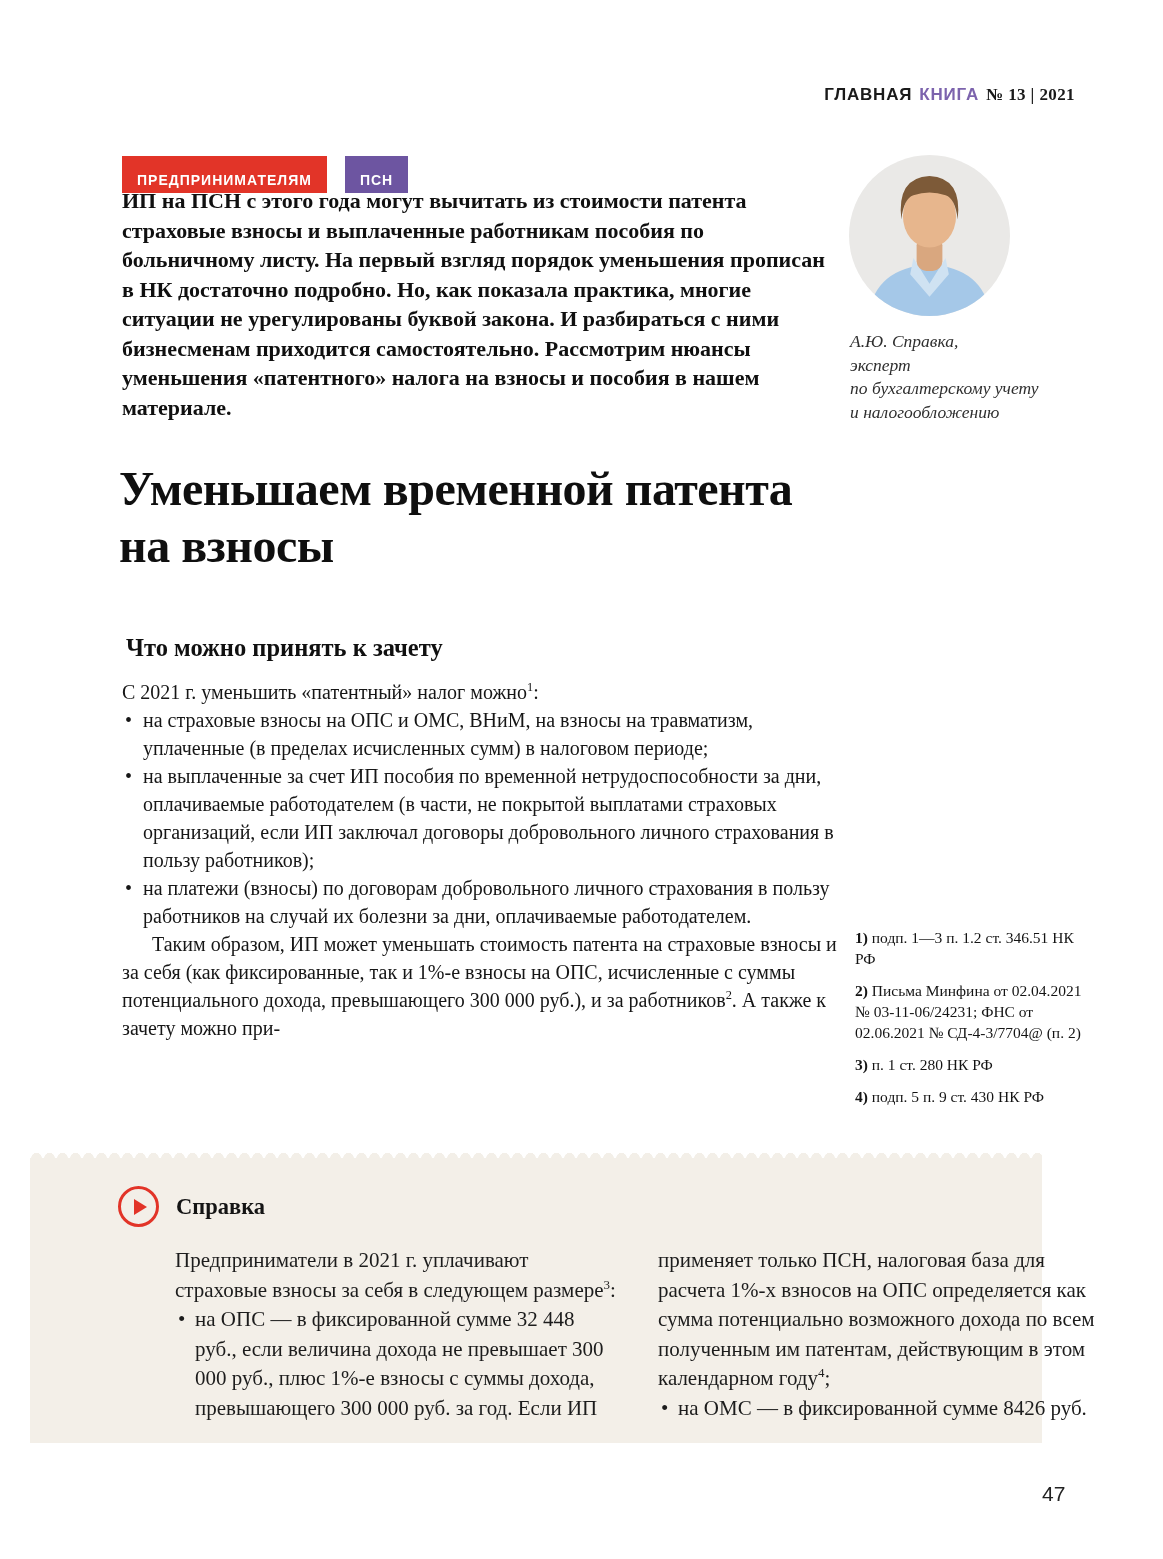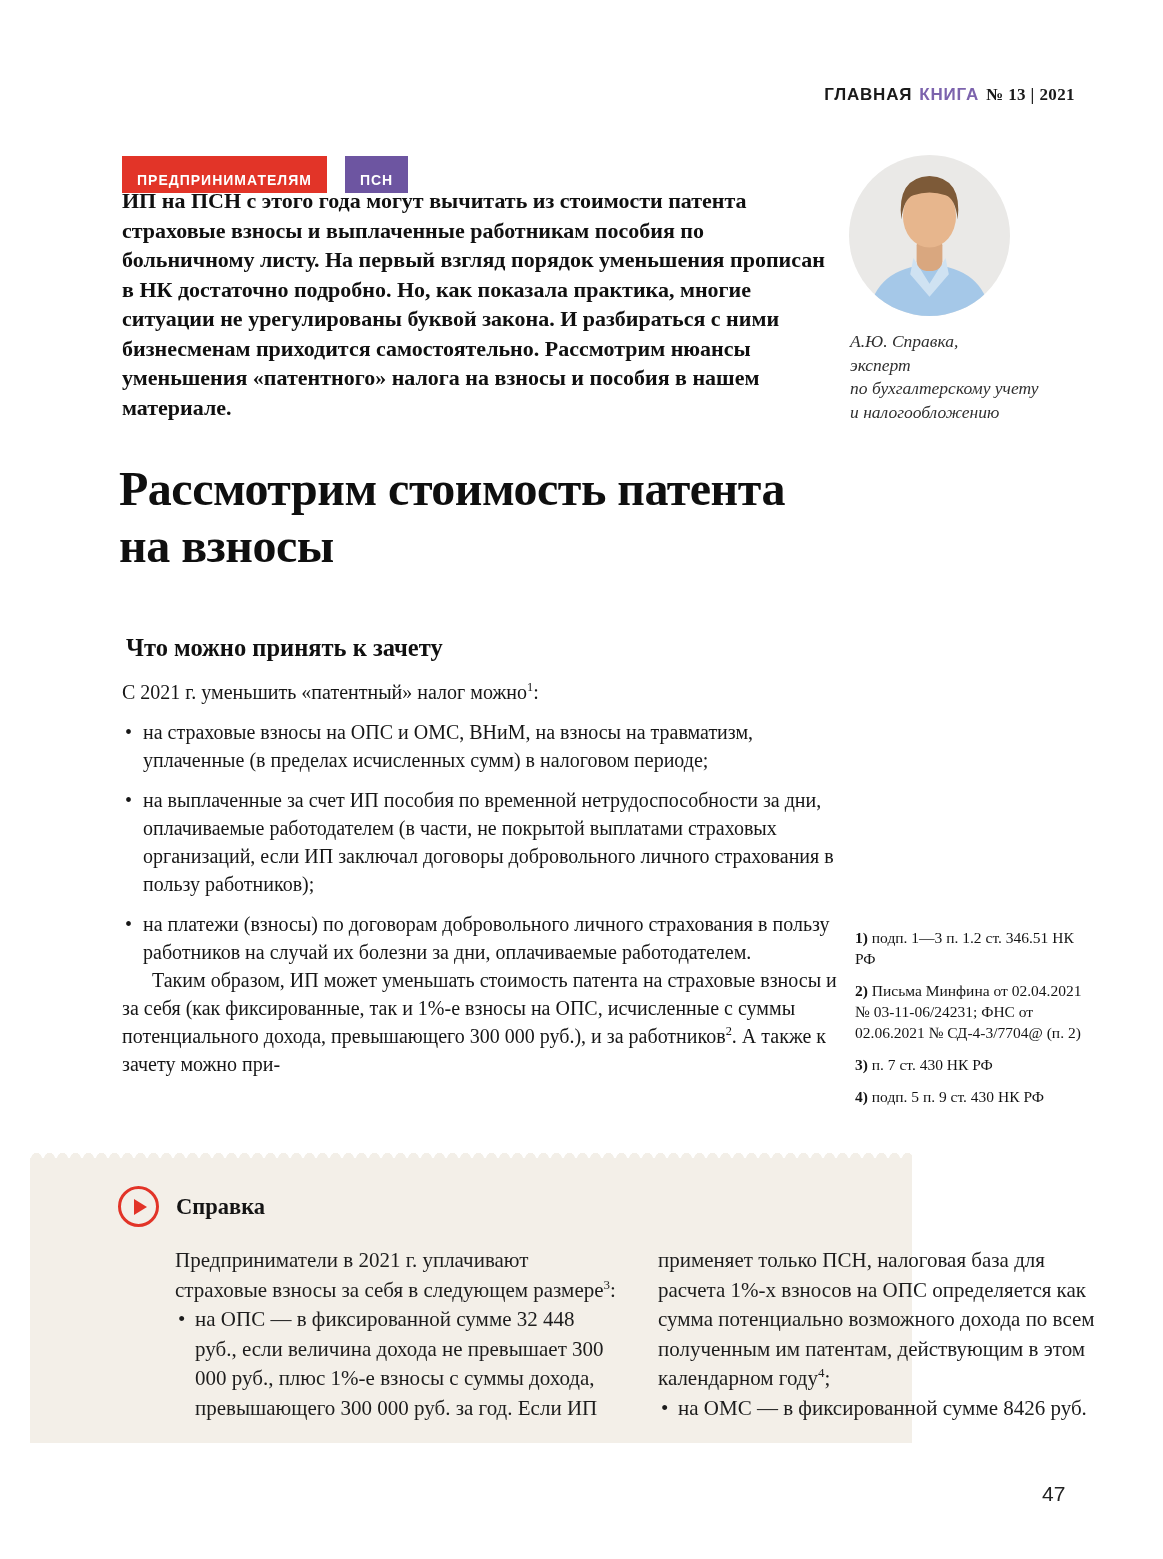--- a/index.html
+++ b/index.html
@@ -45,32 +45,32 @@
   .title {
     position:absolute; left:119px; top:460px; margin:0; width:900px;
     font-size:48px; line-height:57px; font-weight:700; letter-spacing:-0.5px; color:#0f0f0f;
   }
   .h2 { position:absolute; left:122px; top:630px; margin:4px; font-size:24.5px; font-weight:700; color:#101010; }
 
   
   .body { position:absolute; left:122px; top:678px; width:716px; font-size:20px; line-height:28px; color:#161616; }
   .body p { margin:0; }
   .blist { margin:0; padding:0; list-style:none; }
-  .blist li { position:relative; padding-left:21px;margin-top:12px; }
+  .blist li { position:relative; padding-left:21px; }
   .blist li::before { content:"\2022"; position:absolute; left:3px; }
   .b-closing { text-indent:30px; }
   sup { font-size:62%; vertical-align:super; line-height:0; }
 
   
   .footnotes { position:absolute; left:855px; top:927px; width:240px; font-size:15.5px; line-height:21px; color:#141414; }
   .fn { margin-bottom:11px; }
   .fn b { font-weight:700; }
 
   
-  .refbox { position:absolute; left:30px; top:1158px; width:882px; height:285px; background:#f3efe8; }
+  .refbox { position:absolute; left:30px; top:1158px; width:1012px; height:285px; background:#f3efe8; }
   .refbox::before {
     content:""; position:absolute; top:-5px; left:0; width:100%; height:5px;
     background-image:radial-gradient(circle at 6.5px 5px, #f3efe8 5px, rgba(243,239,232,0) 5.4px);
     background-size:13px 10px; background-repeat:repeat-x;
   }
   .ref-head { position:absolute; left:88px; top:28px; display:flex; align-items:center; gap:17px; }
   .play-icon {
     box-sizing:border-box; width:41px; height:41px; border:3.5px solid #e23428;
     border-radius:50%; display:flex; align-items:center; justify-content:center; flex:0 0 auto;
     background:transparent;
@@ -128,38 +128,38 @@
     </svg>
   </div>
 
   <div class="author">
     <div>А.Ю. Справка,</div>
     <div class="role">эксперт
 по бухгалтерскому учету
 и налогообложению</div>
   </div>
 
-  <h1 class="title"><span>Рассмотрим стоимость патента</span><br><span>на взносы</span></h1>
+  <h1 class="title"><span>Уменьшаем временной патента</span><br><span>на взносы</span></h1>
 
   <h2 class="h2">Что можно принять к зачету</h2>
 
   <div class="body">
     <p class="b-intro"><span>С 2021 г. уменьшить «патентный» налог можно</span><sup>1</sup><span>:</span></p>
     <ul class="blist">
       <li>на страховые взносы на ОПС и ОМС, ВНиМ, на взносы на травматизм, уплаченные (в пределах исчисленных сумм) в налоговом периоде;</li>
       <li>на выплаченные за счет ИП пособия по временной нетрудоспособности за дни, оплачиваемые работодателем (в части, не покрытой выплатами страховых организаций, если ИП заключал договоры добровольного личного страхования в пользу работников);</li>
       <li>на платежи (взносы) по договорам добровольного личного страхования в пользу работников на случай их болезни за дни, оплачиваемые работодателем.</li>
     </ul>
     <p class="b-closing"><span>Таким образом, ИП может уменьшать стоимость патента на страховые взносы и за себя (как фиксированные, так и 1%-е взносы на ОПС, исчисленные с суммы потенциального дохода, превышающего 300 000 руб.), и за работников</span><sup>2</sup><span>. А также к зачету можно при-</span></p>
   </div>
 
   <div class="footnotes">
     <div class="fn"><b>1)</b> <span>подп. 1—3 п. 1.2 ст. 346.51 НК РФ</span></div>
     <div class="fn"><b>2)</b> <span>Письма Минфина от 02.04.2021 № 03-11-06/24231; ФНС от 02.06.2021 № СД-4-3/7704@ (п. 2)</span></div>
-    <div class="fn"><b>3)</b> <span>п. 7 ст. 430 НК РФ</span></div>
+    <div class="fn"><b>3)</b> <span>п. 1 ст. 280 НК РФ</span></div>
     <div class="fn"><b>4)</b> <span>подп. 5 п. 9 ст. 430 НК РФ</span></div>
   </div>
 
   <div class="refbox">
     <div class="ref-head">
       <span class="play-icon">
           <span class="tri"></span>
         </span>
       <span class="ref-title">Справка</span>
     </div>

